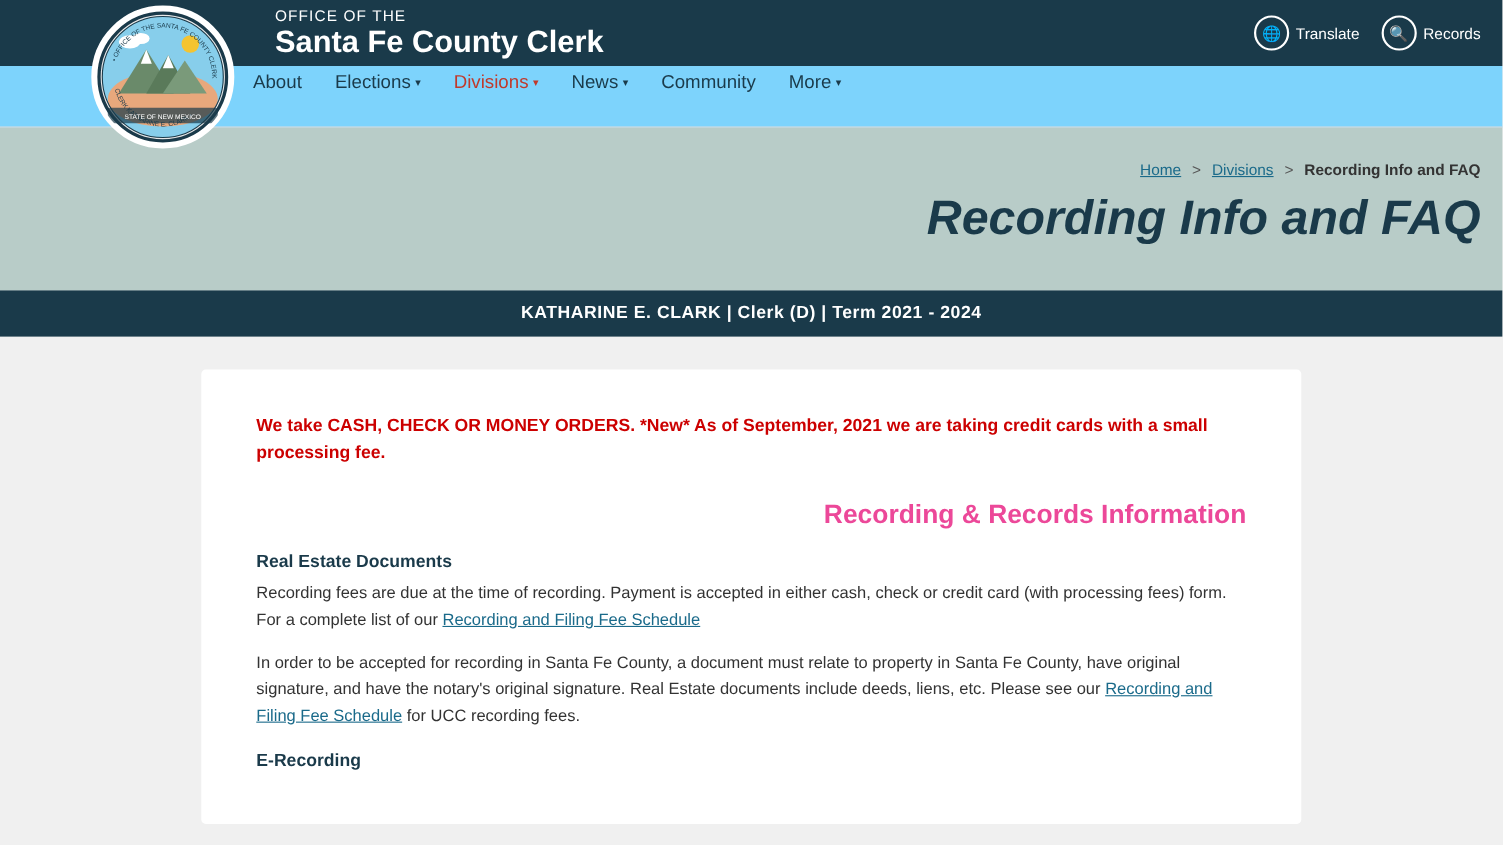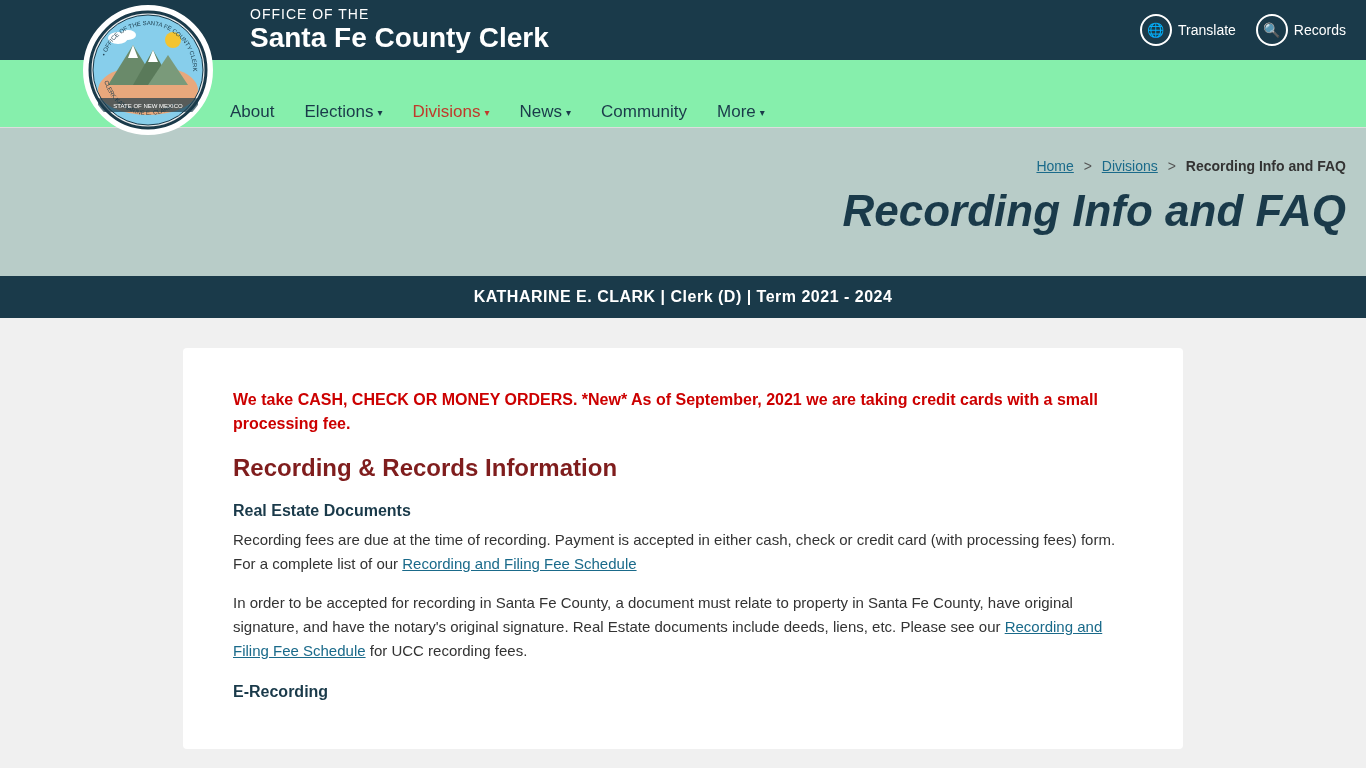--- a/index.html
+++ b/index.html
@@ -69,26 +69,26 @@
       border-radius: 50%;
       border: 2px solid white;
       display: flex;
       align-items: center;
       justify-content: center;
       font-size: 14px;
     }
 
     
     .nav-bar {
-      background: #86efac;
+      background: #7dd3fc;
       padding: 0 20px 0 230px;
       border-bottom: 1px solid #ddd;
-      height: 68px;
-      display: flex;
-      align-items: flex-end;
+      height: 56px;
+      display: flex;
+      align-items: flex-start;
     }
     .nav-bar nav {
       display: flex;
       align-items: center;
       gap: 30px;
     }
     .nav-item {
       font-size: 17px;
       color: #1a3a4a;
       cursor: pointer;
@@ -146,28 +146,28 @@
       max-width: 1000px;
       margin: 30px auto;
       background: white;
       padding: 40px 50px;
       border-radius: 4px;
     }
     .notice-text {
       color: #cc0000;
       font-size: 16px;
       font-weight: bold;
-      margin-bottom: 18px;
+      margin-bottom: 30px;
       line-height: 1.5;
     }
     .section-title {
       font-size: 24px;
       font-weight: bold;
-      color: #7f1d1d;
-      text-align: left;
+      color: #ec4899;
+      text-align: right;
       margin-bottom: 18px;
     }
     .subsection-title {
       font-size: 16px;
       font-weight: bold;
       color: #1a3a4a;
       margin-bottom: 8px;
       margin-top: 20px;
     }
     .body-text {

